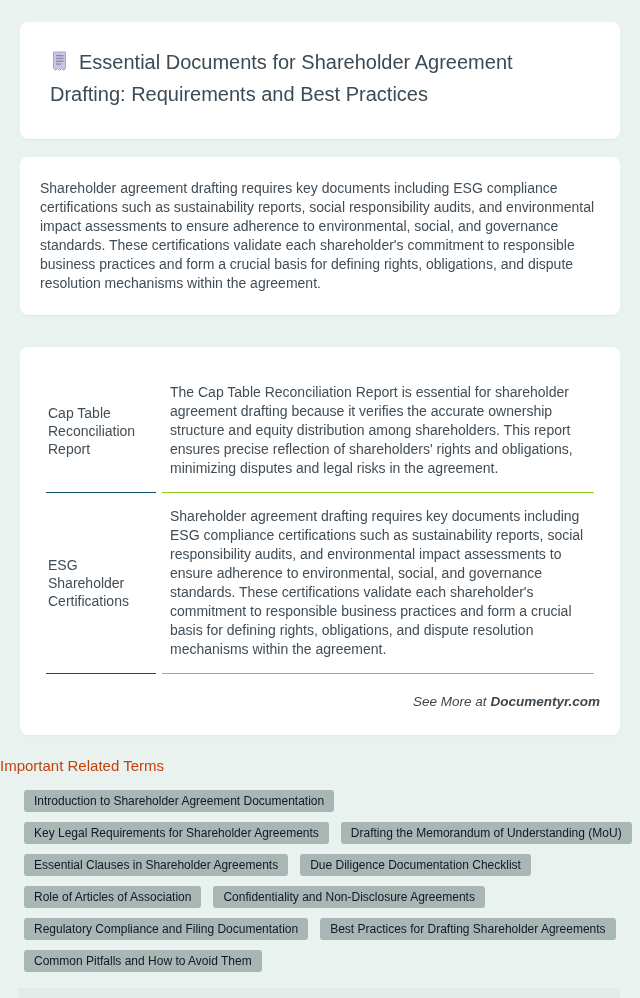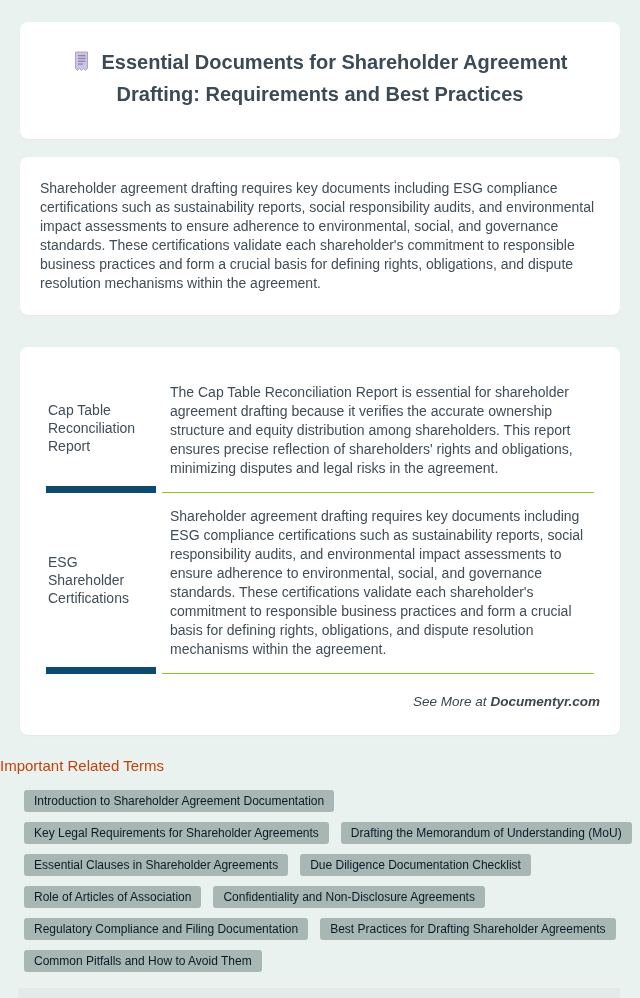--- a/index.html
+++ b/index.html
@@ -21,23 +21,22 @@
     box-shadow: 0 1px 2px rgba(0,0,0,0.04);
   }
 
   
   .header-card {
     padding: 26px 30px 30px 30px;
     margin-bottom: 18px;
   }
   .page-title {
     font-size: 20px;
-    font-weight: 700;
+    font-weight: 400;
     line-height: 29px;
-    text-align: center;
     color: #3b4a54;
   }
   .receipt-icon-wrap {
     display: inline-block;
     vertical-align: -3px;
     margin-right: 10px;
   }
 
   
   .intro-card {
@@ -58,21 +57,21 @@
     border-collapse: separate;
     border-spacing: 6px 0;
     width: 100%;
   }
   td.term-cell {
     width: 110px;
     font-size: 14px;
     line-height: 18px;
     color: #414d56;
     vertical-align: middle;
-    border-bottom: 7px solid #0c4a6e;
+    border-bottom: 1px solid #0c4a6e;
     padding: 14px 4px 14px 2px;
   }
   td.def-cell {
     font-size: 14px;
     line-height: 19px;
     color: #414d56;
     vertical-align: middle;
     border-bottom: 1px solid #84cc16;
     padding: 14px 2px 14px 8px;
   }

